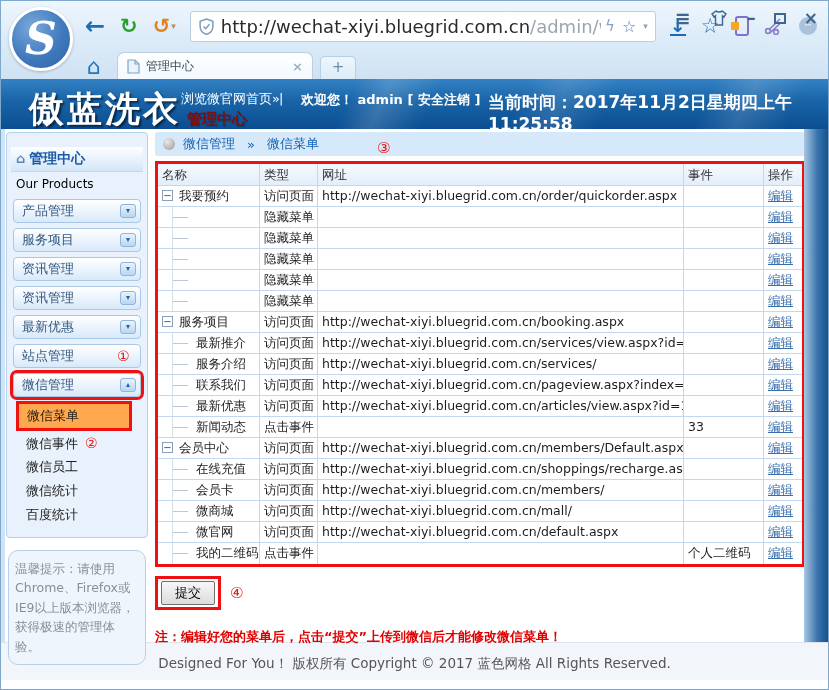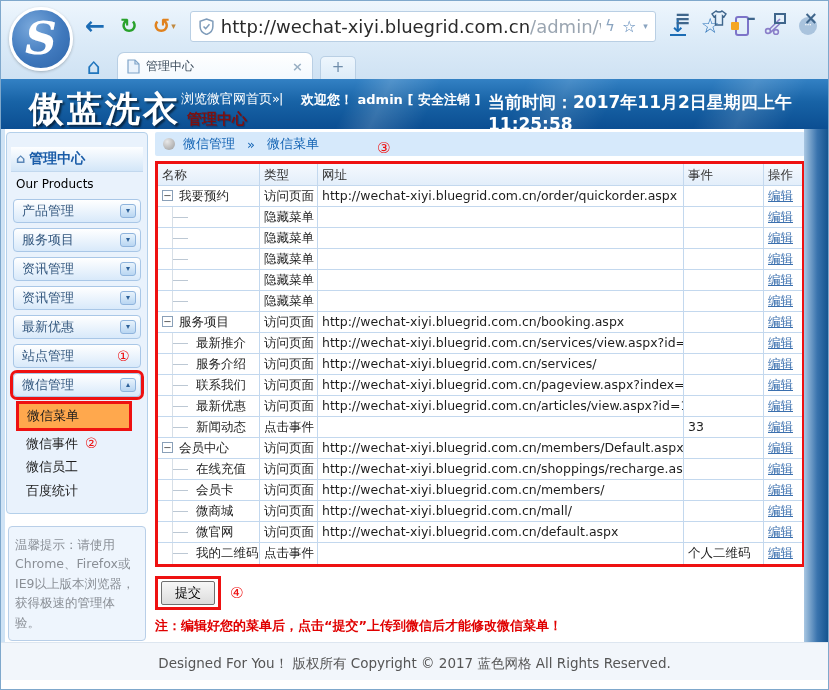--- a/index.html
+++ b/index.html
@@ -76,21 +76,21 @@
   .sbtn { height:24px; margin:5px 2px 0; background:linear-gradient(180deg,#ffffff,#d8e9fa); border:1px solid #a9c7e7; border-radius:4px;
     display:flex; align-items:center; padding:0 4px 0 8px; font-size:13px; color:#33577e; cursor:pointer;gap:36px; }
   .sbtn .slbl { flex:0 0 auto; }
   .sbtn .chev { margin-left:auto; width:16px; height:14px; background:linear-gradient(180deg,#e8f3fc,#b9d6f2); border:1px solid #8fb4dd;
     border-radius:3px; font-size:8px; color:#2d6199; text-align:center; line-height:12px; }
   .sbtn.wechat { outline:3px solid #ee1111; }
   .smenu { padding:4px 0 2px; }
   .sitem { height:24px; line-height:24px; padding-left:15px; font-size:13px; color:#1c1c1c; cursor:pointer; position:relative; }
   .sitem.active { background:#ffa84d; margin:3px 14px 3px 8px; padding-left:8px; outline:3px solid #ee1111; }
   .badge { color:#ee1111; font-size:14px; margin-left:7px; font-weight:normal; }
-  .tipbox { margin:12px 2px 0 2px; border:1px solid #b9cfe8; background:#eef5fd; border-radius:4px; padding:8px 6px; font-size:12.5px; color:#8a8f96; line-height:1.55; }
+  .tipbox { margin:12px 2px 0 2px; border:1px solid #b9cfe8; background:#eef5fd; border-radius:10px; padding:8px 6px; font-size:12.5px; color:#8a8f96; line-height:1.55; }
 
   
   .main { flex:1; margin:3px 30px 0 7px; }
   .crumbbar { height:24px; background:#d6e9fb; display:flex; align-items:center; padding:0 8px; font-size:13px; border-radius:2px; }
   .crumbico { width:12px; height:12px; border-radius:50%; background:radial-gradient(circle at 35% 30%, #e8e8e8, #9a9a9a); margin-right:8px; }
   .crumblink { color:#1464b4; cursor:pointer; }
   .crumbsep { color:#1464b4; margin:0 12px; }
   .crumb-annot { color:#ee1111; font-size:15px; margin-left:58px; margin-top:8px; }
 
   .tablebox { border:3px solid #ee1111; margin-top:5px; width:650px; background:#fff; }
@@ -112,21 +112,21 @@
   .cname.child::before { content:""; position:absolute; left:14px; top:-1px; height:11px; width:15px;
     border-left:1px solid #bcc8d4; border-bottom:1px solid #bcc8d4; }
   .cname.child::after { content:""; position:absolute; left:14px; top:-1px; height:22px; width:0; border-left:1px solid #d7dfe7; }
   .elink { color:#3a6fae; text-decoration:underline; cursor:pointer; font-size:12.5px; }
 
   .submitrow { margin-top:9px; display:flex; align-items:center; }
   .submitbox { border:3px solid #ee1111; padding:2px 3px; }
   .submitbtn { font-family:"DejaVu Sans", sans-serif; font-size:13px; padding:2px 13px; color:#000;
     background:linear-gradient(180deg,#f7f7f7,#dcdcdc); border:1px solid #6f6f6f; border-radius:2px; cursor:pointer; }
   .submit-annot { color:#ee1111; font-size:15px; margin-left:9px; }
-  .note { color:#e00000; font-size:13px; font-weight:bold; margin-top:7px; }
+  .note { color:#e00000; font-size:13px; font-weight:bold; margin-top:18px; }
 
   
   .footer { height:38px; background:#f2f6fb; border-top:1px solid #dde6f0; text-align:center; color:#555; font-size:13.5px; padding-top:12px; }
 </style>
 </head>
 <body>
 
 <div class="window">
 
   <div class="chrome">
@@ -235,20 +235,21 @@
             </div>
           </div>
         <div class="sbtn wechat">
           <span class="slbl">微信管理</span>
           <span class="chev">▴</span>
         </div>
         <div class="smenu">
             <div class="sitem active"><span class="slbl">微信菜单</span></div>
             <div class="sitem"><span class="slbl">微信事件</span><span class="badge">②</span></div>
             <div class="sitem"><span class="slbl">微信员工</span></div>
+            <div class="sitem"><span class="slbl">微信统计</span></div>
             <div class="sitem"><span class="slbl">百度统计</span></div>
           </div>
       </div>
       <div class="tipbox">温馨提示：请使用Chrome、Firefox或IE9以上版本浏览器，获得极速的管理体验。</div>
     </div>
 
     <div class="main">
       <div class="crumbbar">
         <span class="crumbico"></span>
         <span class="crumblink">微信管理</span>

